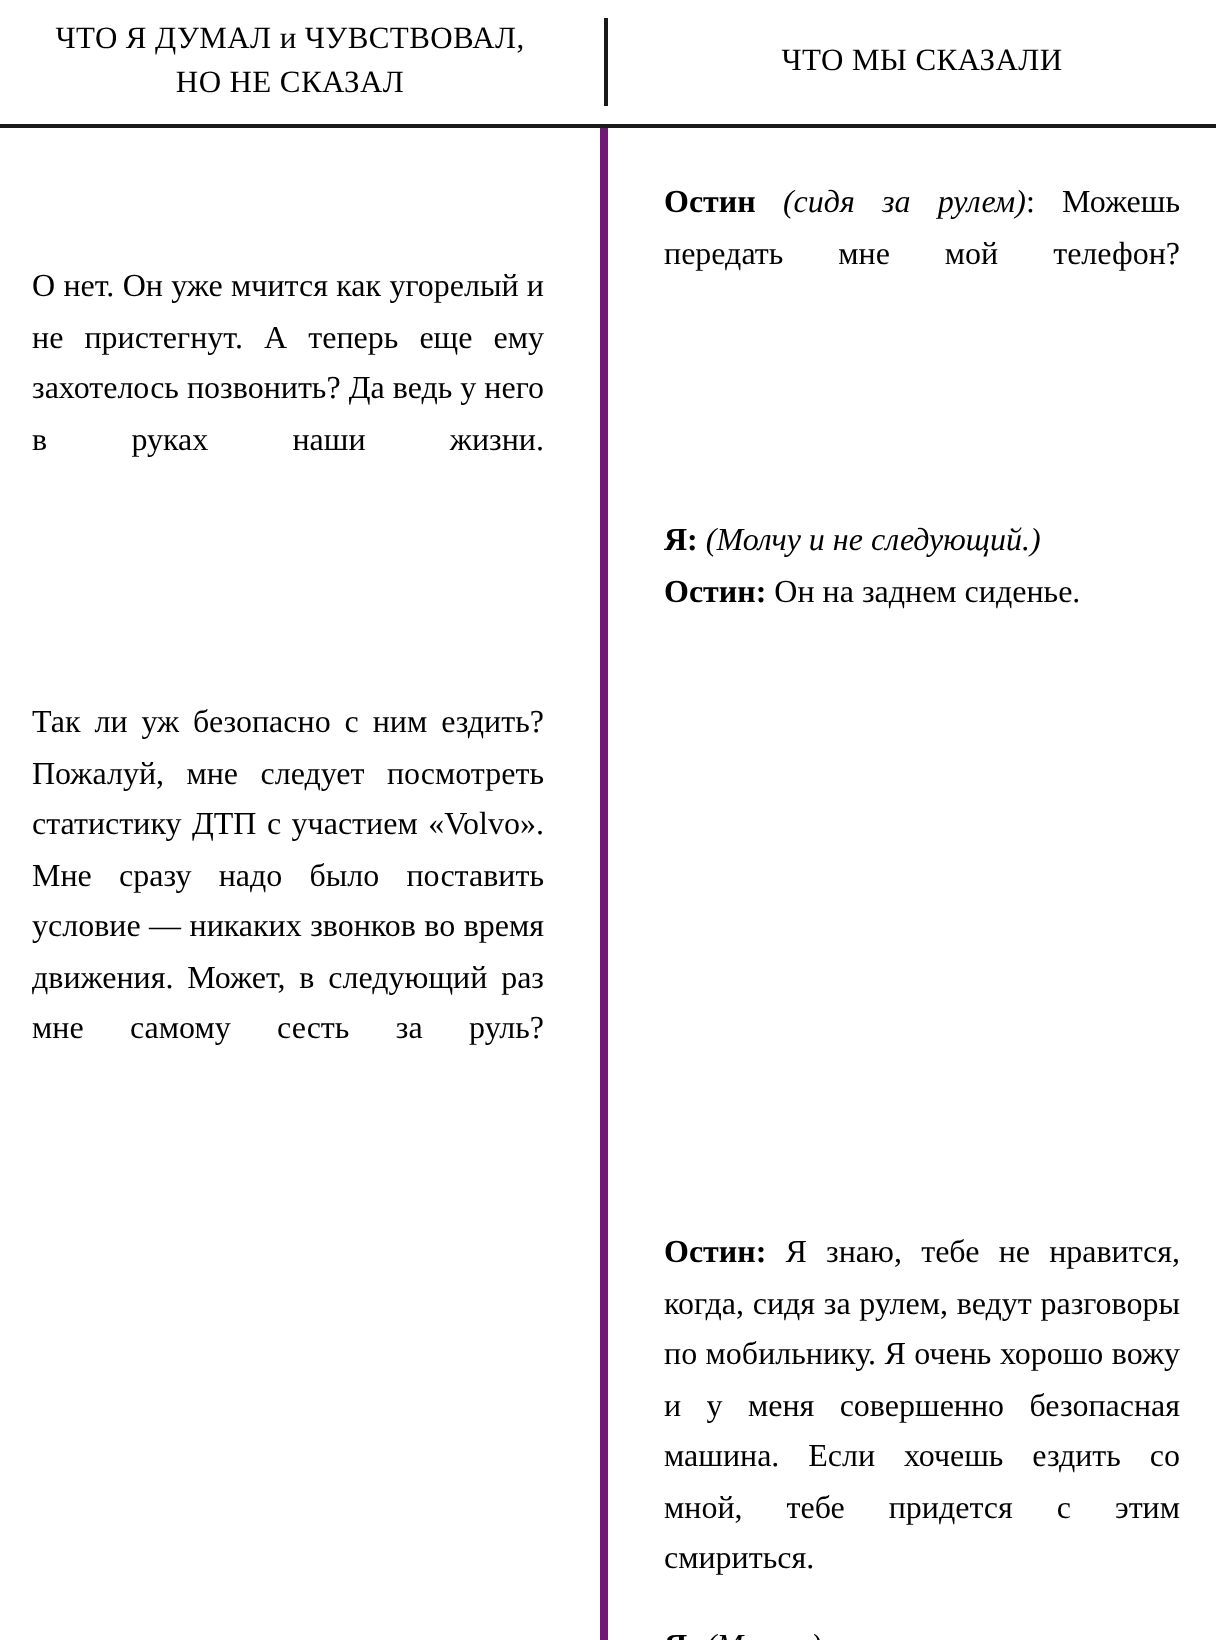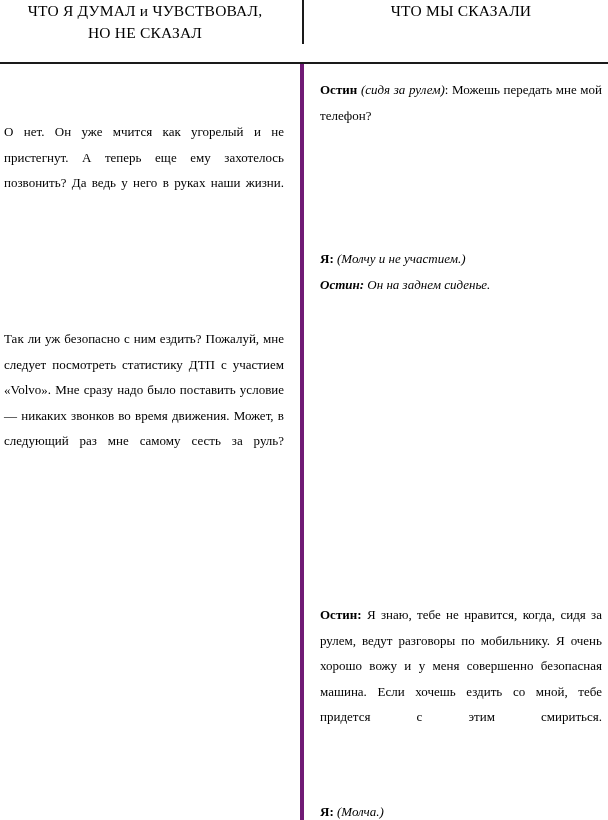--- a/index.html
+++ b/index.html
@@ -22,21 +22,21 @@
   }
   
   .table {
     display: flex;
     flex-direction: column;
     height: 100%;
   }
   .thead {
     display: flex;
     flex-direction: row;
-    align-items: flex-start;
+    align-items: center;
     height: 62px;
     border-bottom: 2px solid #1a1a1a;
   }
   .tbody {
     display: flex;
     flex-direction: row;
     align-items: stretch;
     flex: 1 1 auto;
     min-height: 0;
   }
@@ -73,36 +73,36 @@
     letter-spacing: 0.2px;
   }
   .cell-inner {
     position: relative;
     height: 100%;
   }
   .para {
     position: absolute;
     left: 0;
     right: 0;
-    font-size: 13px;
+    font-size: 16px;
     line-height: 25.5px;
     text-align: justify;
     text-justify: inter-word;
     hyphens: manual;
-    margin: 0;
+    margin: 12px;
   }
   .bold { font-weight: bold; }
   .ital { font-style: italic; }
   
   .lp1 { top: 55px; }
-  .lp2 { top: 262px; }
+  .lp2 { top: 273px; }
   
   .rp1 { top: 13px; }
   .rp2 { top: 182px; }
-  .rp3 { top: 208px; font-style: italic; }
+  .rp3 { top: 208px; }
   .rp4 { top: 450px; }
   .rp5 { top: 538px; }
   .rp6 { top: 735px; }
   .justify-all {
     text-align: justify;
   }
   .justify-all::after {
     content: "";
     display: inline-block;
     width: 100%;
@@ -136,21 +136,21 @@
       </div>
 
       <div class="col-right">
         <div class="cell-inner">
 
           <p class="para rp1 justify-all">
             <span class="bold">Остин</span><span> </span><span class="ital">(сидя за рулем)</span><span>: </span><span>Можешь передать мне мой телефон?</span>
           </p>
 
           <p class="para rp2">
-            <span class="bold">Я:</span><span> </span><span class="ital">(Молчу и не участием.)</span>
+            <span class="bold">Я:</span><span> </span><span class="ital">(Молчу и не следующий.)</span>
           </p>
 
           <p class="para rp3">
             <span class="bold">Остин:</span><span> </span><span>Он на заднем сиденье.</span>
           </p>
 
 
           <p class="para rp5 justify-all">
             <span class="bold">Остин:</span><span> </span><span>Я знаю, тебе не нравится, когда, сидя за рулем, ведут разговоры по мобильнику. Я очень хорошо вожу и у меня совершенно безопасная машина. Если хочешь ездить со мной, тебе придется с этим смириться.</span>
           </p>

